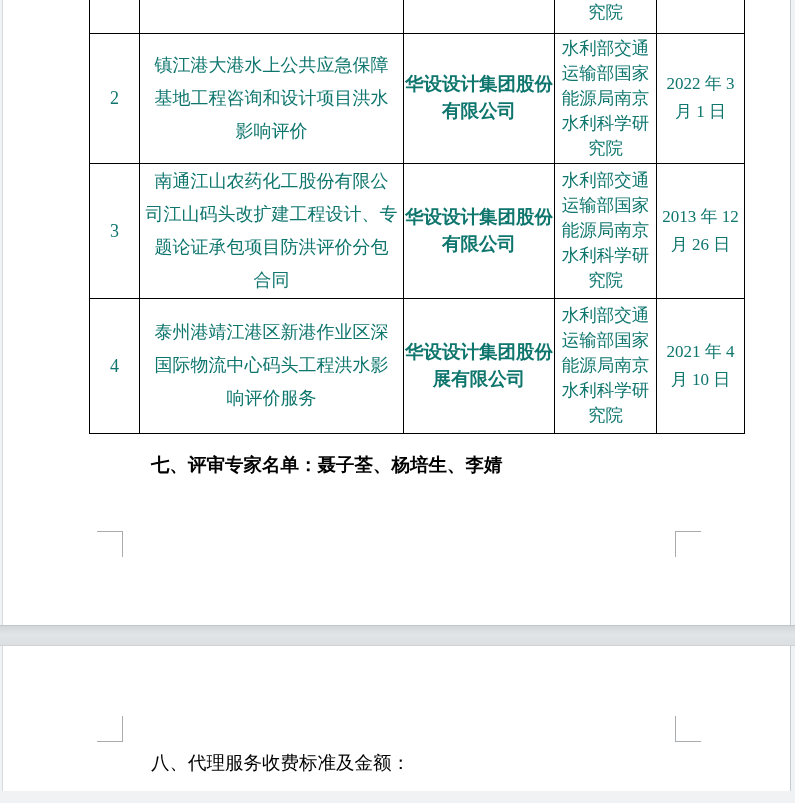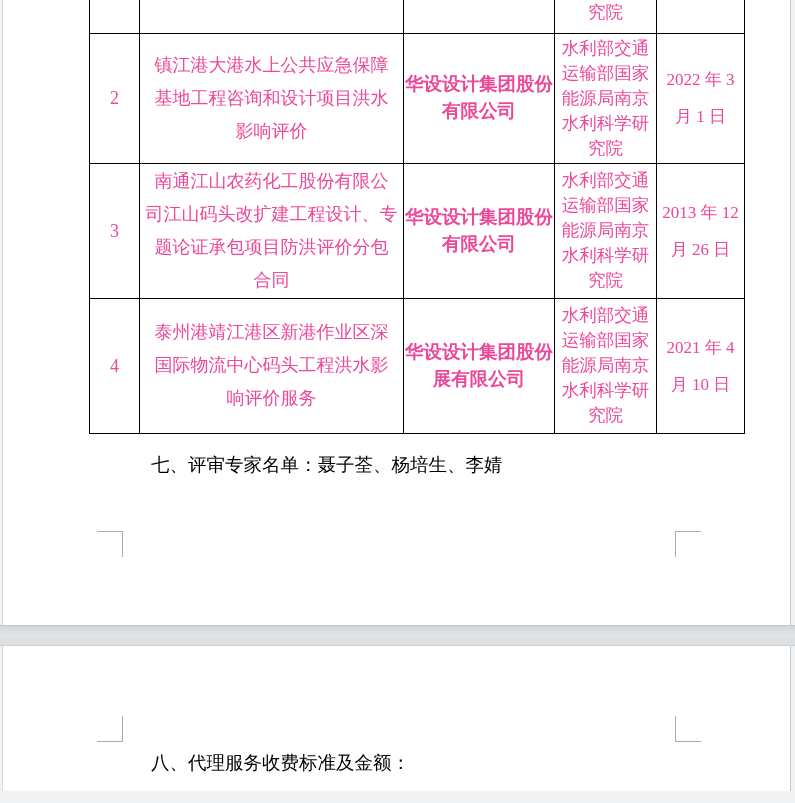--- a/index.html
+++ b/index.html
@@ -21,40 +21,40 @@
     background:linear-gradient(180deg,#d2d6d9 0%,#e2e5e7 45%,#dbdfe1 100%);
     border-top:1px solid #c3c7ca;border-bottom:1px solid #cfd3d6;
     box-sizing:border-box;
   }
   table.doc-table{
     position:absolute;left:86px;top:0;
     border-collapse:collapse;table-layout:fixed;
   }
   table.doc-table td{
     border:1px solid #000;padding:0;margin:16px;
-    text-align:center;vertical-align:middle;color:#ec4899;
+    text-align:center;vertical-align:middle;color:#0f766e;
     overflow:hidden;
   }
   .lines{white-space:pre;}
   .c1{font-size:18px;line-height:24px;}
   .c2{font-size:18px;line-height:33px;}
   .c3{font-size:18.5px;line-height:27px;font-weight:bold;}
   .c4{font-size:17.5px;line-height:25px;}
-  .c5{font-size:17px;line-height:37px;}
+  .c5{font-size:17px;line-height:28px;}
   tr.partial{height:33px;}
   tr.partial td{border-top:none;vertical-align:top;}
   tr.partial .c4{line-height:24px;}
   tr.r2{height:130px;}
   tr.r3{height:135px;}
   tr.r4{height:135px;}
   .heading{
     position:absolute;left:148px;font-size:18.5px;line-height:26px;
     white-space:pre;color:#000;
   }
-  .heading-experts{top:452px;}
+  .heading-experts{top:452px;font-weight:bold;}
   .heading-fees{top:104px;} 
   .mark{position:absolute;box-sizing:border-box;width:26px;height:26px;}
   .mark-bl{left:94px;top:531px;border-top:1px solid #a8acaf;border-right:1px solid #a8acaf;}
   .mark-br{left:672px;top:531px;border-top:1px solid #a8acaf;border-left:1px solid #a8acaf;}
   .mark-tl{left:94px;top:70px;border-bottom:1px solid #a8acaf;border-right:1px solid #a8acaf;}
   .mark-tr{left:672px;top:70px;border-bottom:1px solid #a8acaf;border-left:1px solid #a8acaf;}
 </style>
 </head>
 <body>
 

